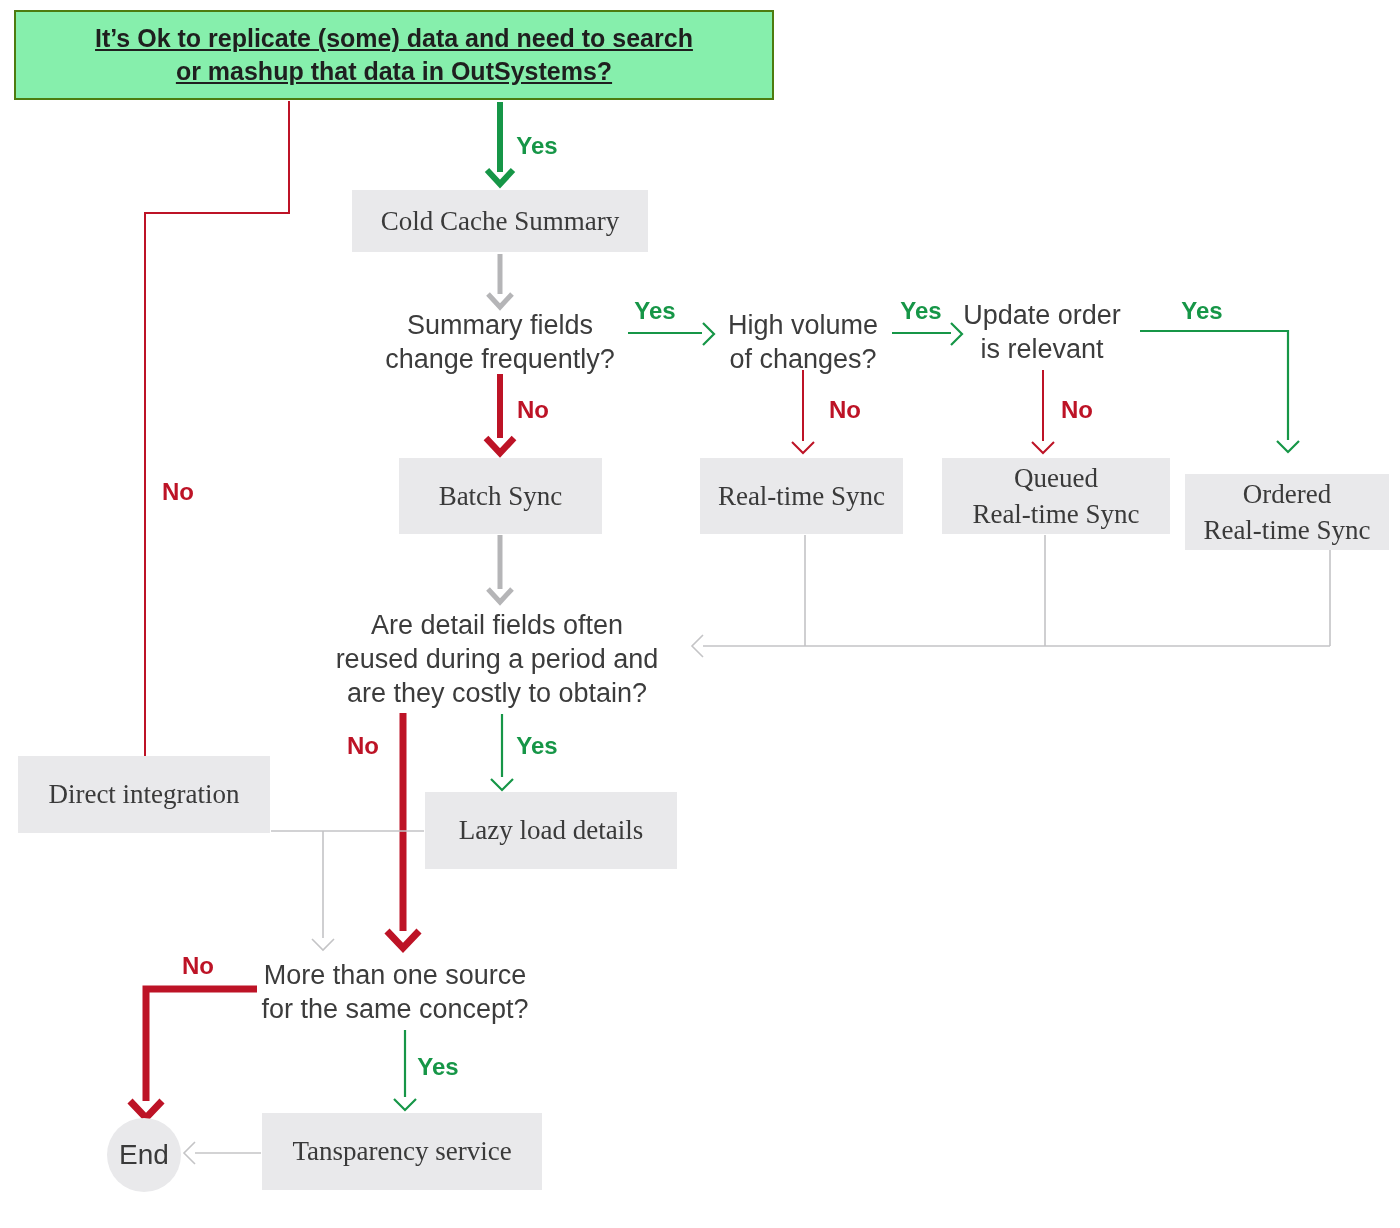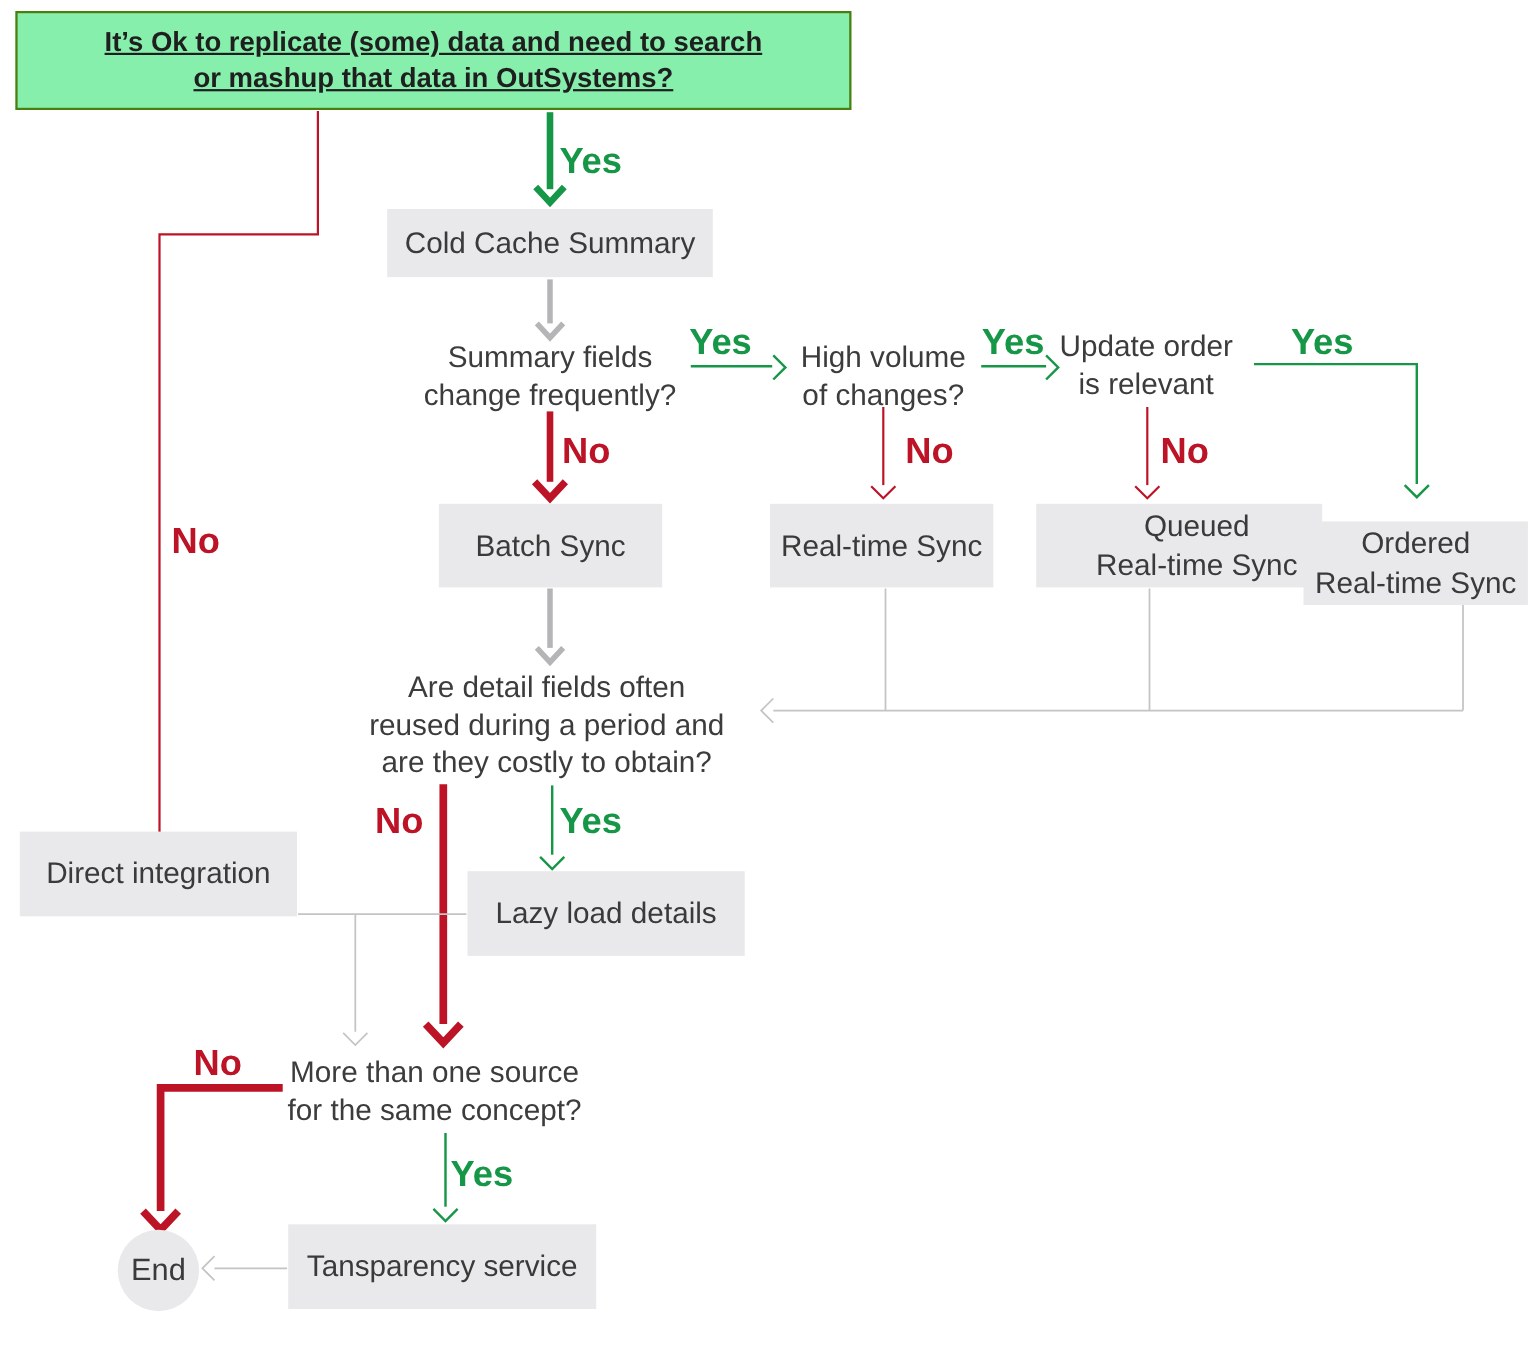--- a/index.html
+++ b/index.html
@@ -10,29 +10,29 @@
   .canvas svg{position:absolute;left:0;top:0;}
   .title-box{
     position:absolute;left:14px;top:10px;width:760px;height:90px;
     background:#86efac;border:2px solid #4d7c0f;box-sizing:border-box;
     display:flex;align-items:center;justify-content:center;text-align:center;
     font-size:25px;font-weight:bold;color:#1f1f1f;line-height:33px;white-space:pre-line;text-decoration:underline;
   }
   .box{
     position:absolute;background:#e9e9eb;color:#3a3a3a;
     display:flex;align-items:center;justify-content:center;text-align:center;
-    font-size:27px;line-height:35px;white-space:pre-line;
+    font-size:27px;line-height:35px;white-space:pre-line;font-family:Liberation Serif, serif;
   }
   .question{
     position:absolute;transform:translateX(-50%);text-align:center;
     font-size:27px;line-height:34px;color:#3c3c3c;white-space:pre-line;
   }
   .lbl{
     position:absolute;transform:translate(-50%,-50%);
-    font-size:33px;font-weight:bold;white-space:nowrap;
+    font-size:24px;font-weight:bold;white-space:nowrap;
   }
   .lbl.yes{color:#169647;}
   .lbl.no{color:#bd1326;}
   .end-circle{
     position:absolute;left:107px;top:1118px;width:74px;height:74px;border-radius:50%;
     background:#e9e9eb;color:#3a3a3a;display:flex;align-items:center;justify-content:center;
     font-size:28px;
   }
 </style>
 </head>
@@ -117,21 +117,21 @@
 
   <div class="title-box">It’s Ok to replicate (some) data and need to search
 or mashup that data in OutSystems?</div>
 
   <div class="box" style="left:352px;top:190px;width:296px;height:62px;">Cold Cache Summary</div>
 
   <div class="box" style="left:399px;top:458px;width:203px;height:76px;">Batch Sync</div>
 
   <div class="box" style="left:700px;top:458px;width:203px;height:76px;">Real-time Sync</div>
 
-  <div class="box" style="left:942px;top:458px;width:228px;height:76px;line-height:36px;padding-left:32px;">Queued
+  <div class="box" style="left:942px;top:458px;width:228px;height:76px;line-height:36px;">Queued
 Real-time Sync</div>
 
   <div class="box" style="left:1185px;top:458px;width:204px;height:76px;line-height:36px;margin-top:16px;">Ordered
 Real-time Sync</div>
 
   <div class="box" style="left:18px;top:756px;width:252px;height:77px;text-align:right;">Direct integration</div>
 
   <div class="box" style="left:425px;top:792px;width:252px;height:77px;">Lazy load details</div>
 
   <div class="box" style="left:262px;top:1113px;width:280px;height:77px;">Tansparency service</div>

